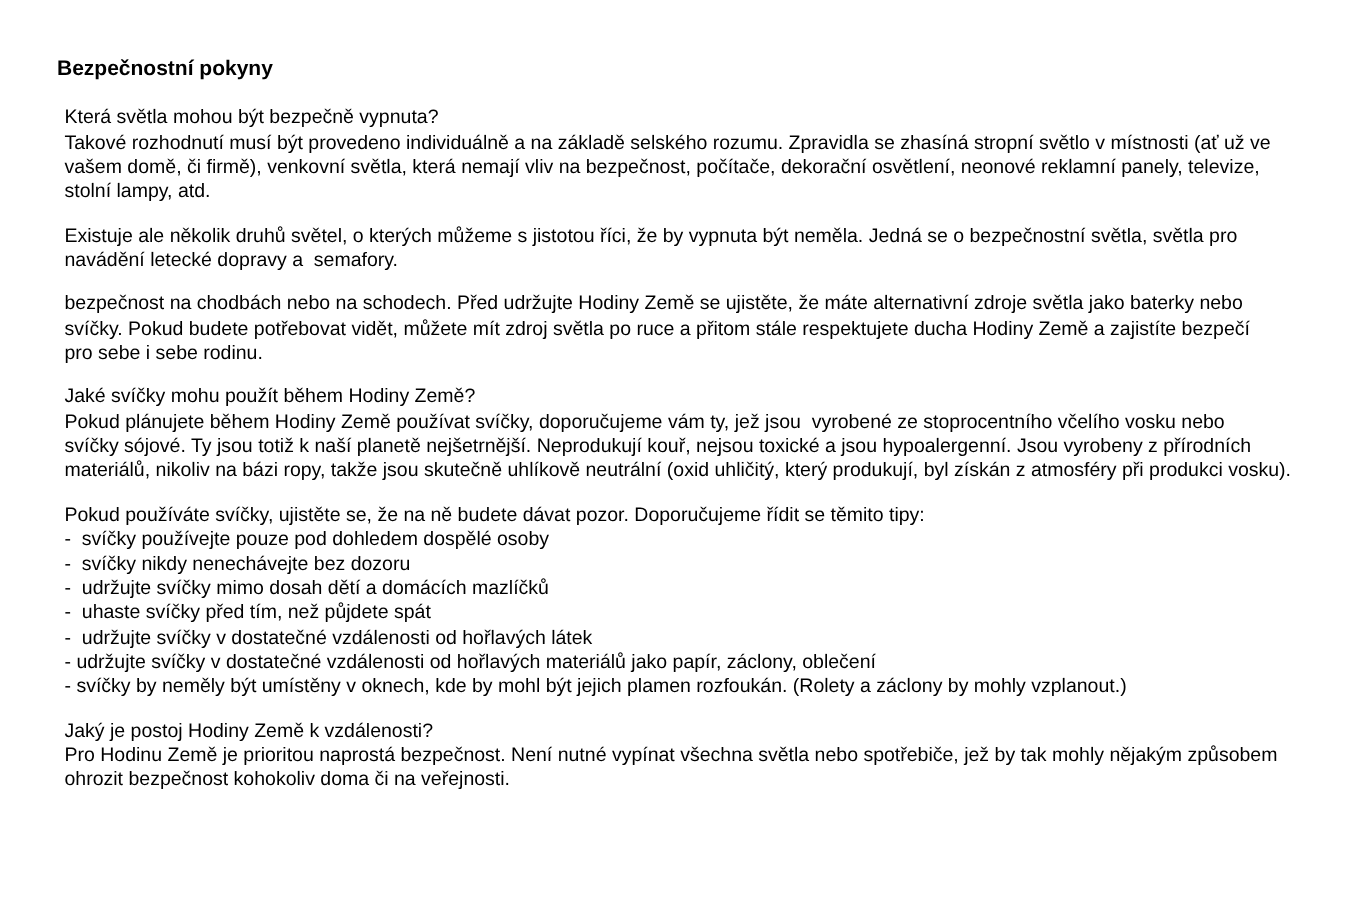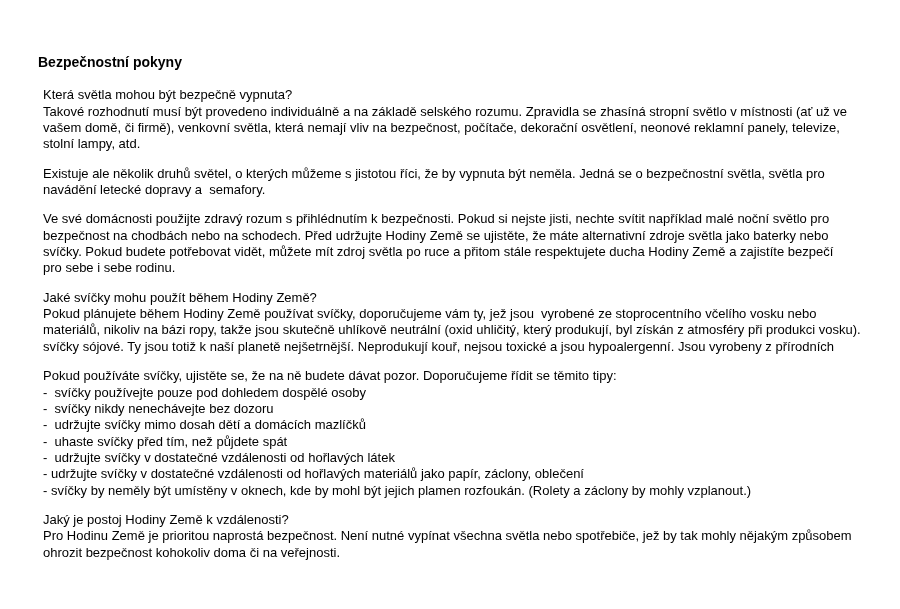--- a/index.html
+++ b/index.html
@@ -9,21 +9,21 @@
   body {
     width: 900px;
     height: 609px;
     background: #ffffff;
     overflow: hidden;
   }
   .page {
     box-sizing: border-box;
     width: 900px;
     height: 609px;
-    padding: 54px 24px 0 38px;
+    padding: 37px 24px 0 38px;
     font-family: "Liberation Sans", "DejaVu Sans", sans-serif;
     font-size: 13px;
     line-height: 16.35px;
     color: #000000;
     background: #ffffff;
   }
   .doc-title {
     margin: 0 0 17px 0;
     font-size: 14px;
     font-weight: bold;
@@ -50,31 +50,30 @@
     <div class="line">vašem domě, či firmě), venkovní světla, která nemají vliv na bezpečnost, počítače, dekorační osvětlení, neonové reklamní panely, televize,</div>
     <div class="line">stolní lampy, atd.</div>
   </div>
 
   <div class="para">
     <div class="line">Existuje ale několik druhů světel, o kterých můžeme s jistotou říci, že by vypnuta být neměla. Jedná se o bezpečnostní světla, světla pro</div>
     <div class="line">navádění letecké dopravy a  semafory.</div>
   </div>
 
   <div class="para">
-    <div class="line">Ve své domácnosti použijte zdravý rozum s přihlédnutím k bezpečnosti. Pokud si nejste jisti, nechte svítit například malé noční světlo pro</div>
     <div class="line">bezpečnost na chodbách nebo na schodech. Před udržujte Hodiny Země se ujistěte, že máte alternativní zdroje světla jako baterky nebo</div>
     <div class="line">svíčky. Pokud budete potřebovat vidět, můžete mít zdroj světla po ruce a přitom stále respektujete ducha Hodiny Země a zajistíte bezpečí</div>
     <div class="line">pro sebe i sebe rodinu.</div>
   </div>
 
   <div class="para">
     <div class="line">Jaké svíčky mohu použít během Hodiny Země?</div>
     <div class="line">Pokud plánujete během Hodiny Země používat svíčky, doporučujeme vám ty, jež jsou  vyrobené ze stoprocentního včelího vosku nebo</div>
+    <div class="line">svíčky sójové. Ty jsou totiž k naší planetě nejšetrnější. Neprodukují kouř, nejsou toxické a jsou hypoalergenní. Jsou vyrobeny z přírodních</div>
     <div class="line">materiálů, nikoliv na bázi ropy, takže jsou skutečně uhlíkově neutrální (oxid uhličitý, který produkují, byl získán z atmosféry při produkci vosku).</div>
-    <div class="line">svíčky sójové. Ty jsou totiž k naší planetě nejšetrnější. Neprodukují kouř, nejsou toxické a jsou hypoalergenní. Jsou vyrobeny z přírodních</div>
   </div>
 
   <div class="para">
     <div class="line">Pokud používáte svíčky, ujistěte se, že na ně budete dávat pozor. Doporučujeme řídit se těmito tipy:</div>
     <div class="line">-  svíčky používejte pouze pod dohledem dospělé osoby</div>
     <div class="line">-  svíčky nikdy nenechávejte bez dozoru</div>
     <div class="line">-  udržujte svíčky mimo dosah dětí a domácích mazlíčků</div>
     <div class="line">-  uhaste svíčky před tím, než půjdete spát</div>
     <div class="line">-  udržujte svíčky v dostatečné vzdálenosti od hořlavých látek</div>
     <div class="line">- udržujte svíčky v dostatečné vzdálenosti od hořlavých materiálů jako papír, záclony, oblečení</div>

